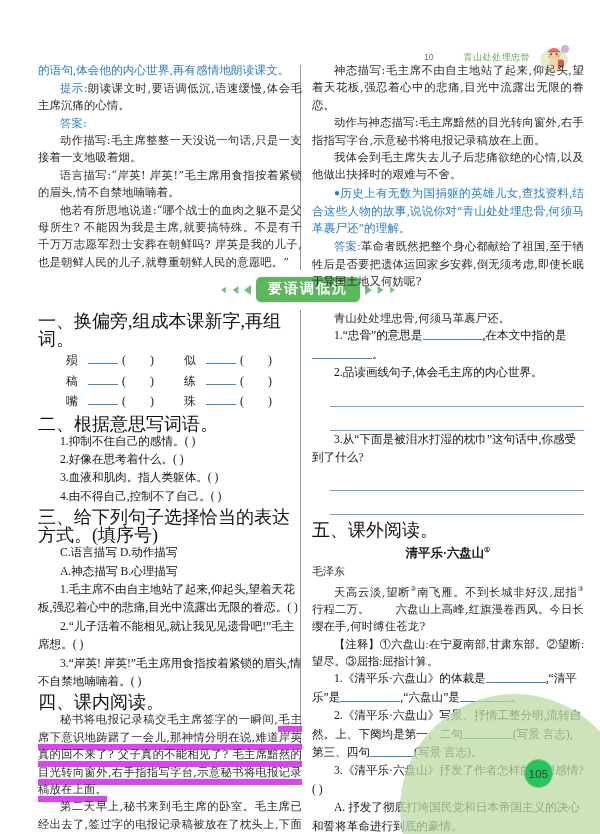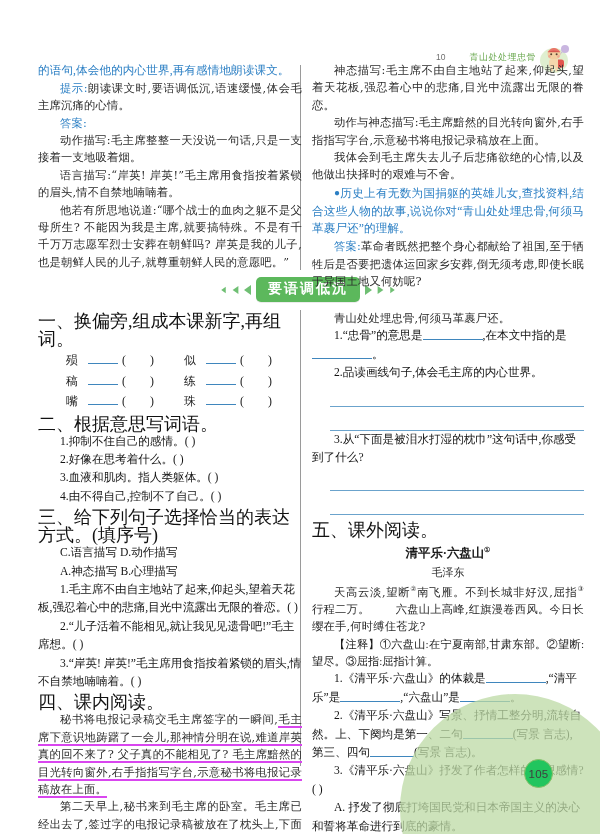--- a/index.html
+++ b/index.html
@@ -24,21 +24,21 @@
     width:27px;height:27px;border-radius:50%;
     border:1.4px solid #8cc06a;background:#22c55e;
     display:flex;align-items:center;justify-content:center;
     font-family:"Liberation Sans","DejaVu Sans",sans-serif;
     font-size:11.5px;color:#3f3f3f;letter-spacing:.3px;
   }
 
   
   .header{
     position:absolute;top:40px;right:28px;
-    display:flex;align-items:center;
+    display:flex;align-items:center;gap:6px;
   }
   .header-num{
     font-family:"Liberation Sans","DejaVu Sans",sans-serif;
     font-size:8.5px;color:#6f6f6f;
   }
   .header-title{
     font-family:"Liberation Sans","DejaVu Sans",sans-serif;
     font-size:9px;color:#6aa84f;letter-spacing:.5px;margin-left:24px;
   }
   
@@ -80,21 +80,21 @@
     text-align:justify;letter-spacing:.1px;
   }
   .print.ind{text-indent:22px;}
   .blue{color:#2b7fc4;}
   .lbl{color:#2b7fc4;}
   .bullet{color:#2b7fc4;font-size:10px;vertical-align:1px;}
 
   
   .quoted u{
     text-decoration:none;
-    border-bottom:2px solid #d946ef;
+    border-bottom:6px solid #d946ef;
   }
 
   
   .banner-row{
     display:flex;align-items:center;justify-content:center;
     gap:5px;margin:9px 0 11px;
   }
   .banner-chip{
     background:#5cb85c;color:#ffffff;
     font-family:"Liberation Sans","DejaVu Sans",sans-serif;
@@ -146,22 +146,22 @@
   }
   .b50{width:50px;} .b60{width:60px;} .b44{width:44px;}
 
   
   .poem-title{
     text-align:center;font-weight:bold;
     font-family:"Liberation Serif","DejaVu Serif",serif;
     font-size:12.4px;line-height:19px;margin-top:2px;
   }
   .poem-author{
-    text-align:center;
-    font-family:Liberation Serif, serif;
+    text-align:left;
+    font-family:Liberation Mono, monospace;
     font-size:11px;line-height:17px;color:#2c2c2c;
   }
   sup{font-size:7px;vertical-align:super;}
   .gap{display:inline-block;width:26px;}
   .note{
     font-family:"Liberation Serif","DejaVu Serif",serif;
     font-size:11.2px;line-height:17.4px;text-align:justify;
   }
   .note.ind{text-indent:22px;}
 </style>

